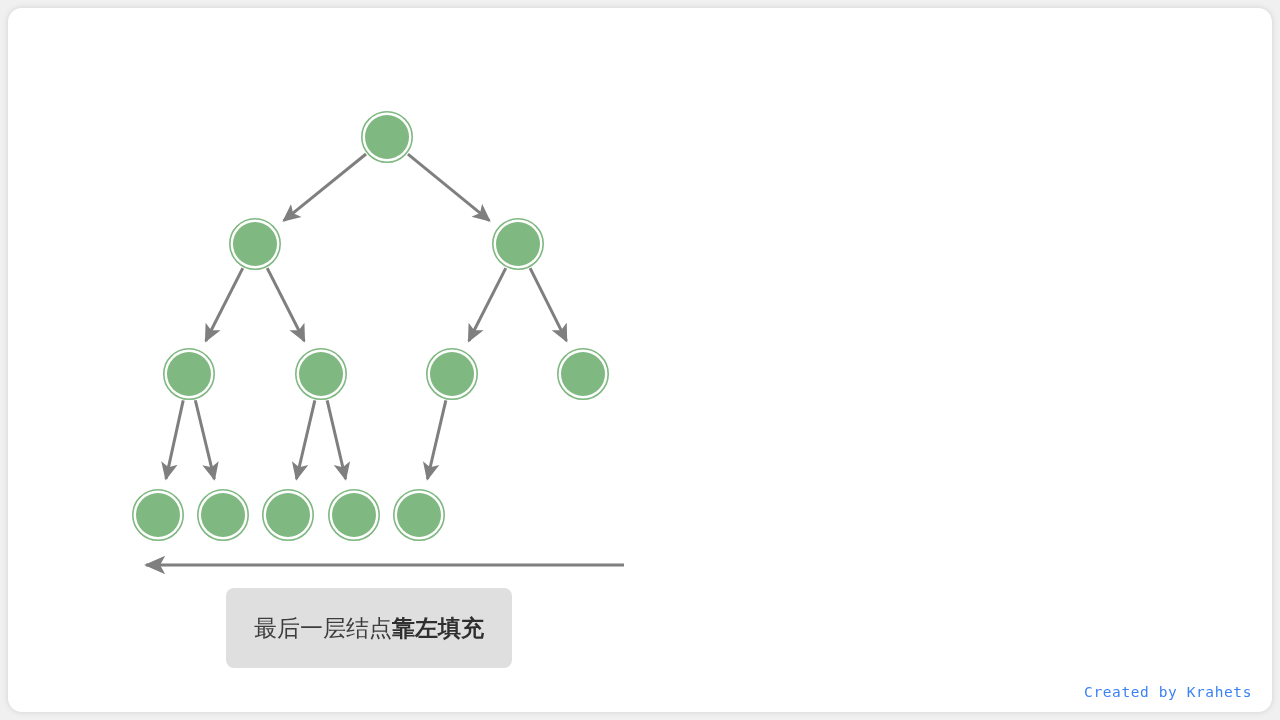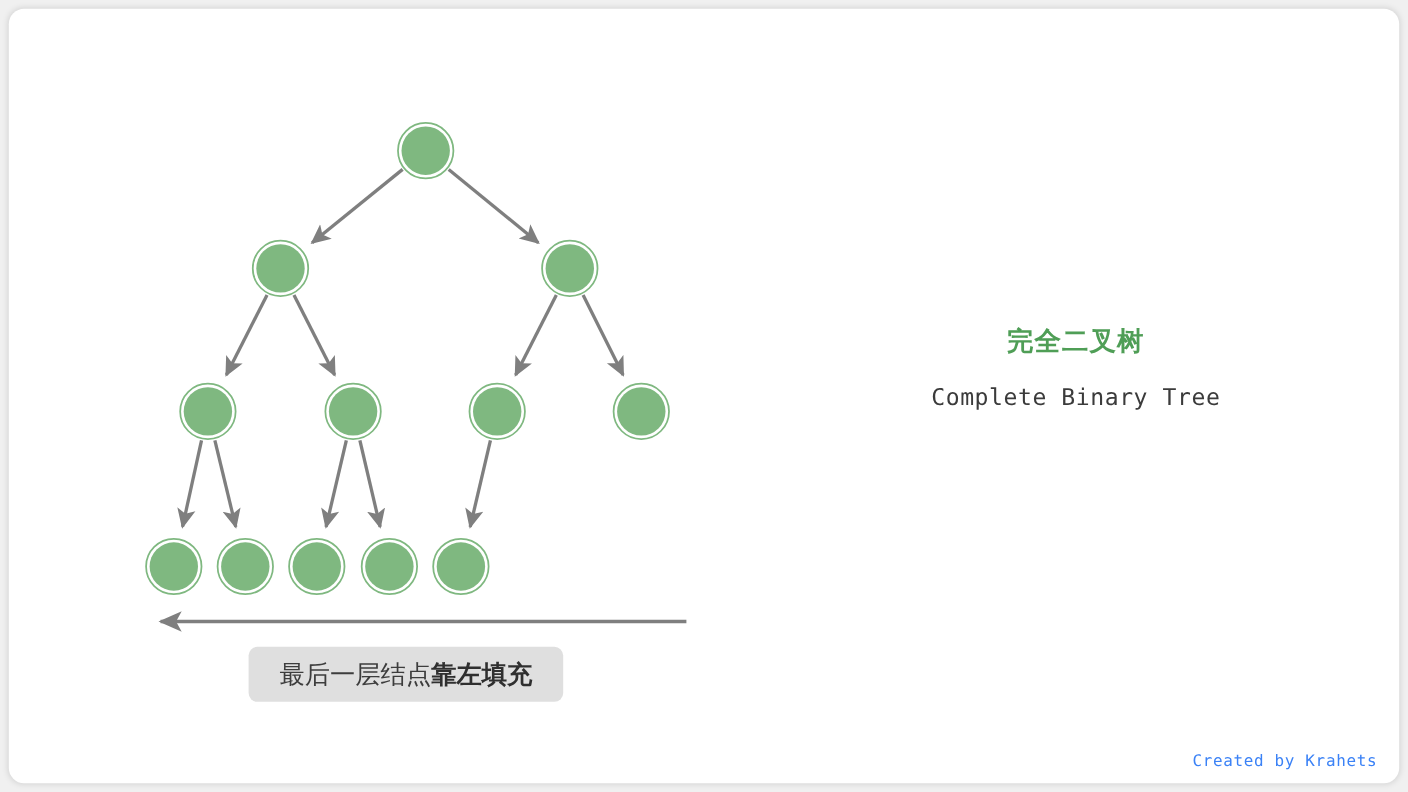--- a/index.html
+++ b/index.html
@@ -59,21 +59,21 @@
     letter-spacing: 0.5px;
     line-height: 32px;
     margin-top: 17px;
   }
   .caption-box {
     position: absolute;
     left: 218px;
     top: 580px;
     background: #dfdfdf;
     border-radius: 8px;
-    padding: 11px 28px;
+    padding: 26px 28px;
     font-family: "Liberation Sans", "DejaVu Sans", sans-serif;
     font-size: 23px;
     color: #3d3d3d;
     line-height: 28px;
     white-space: nowrap;
   }
   .caption-box .bold {
     font-weight: bold;
     color: #2f2f2f;
   }
@@ -165,24 +165,20 @@
             <circle cx="411" cy="507" r="25.2" fill="none" stroke="#7fb880" stroke-width="1.6"></circle>
             <circle cx="411" cy="507" r="22" fill="#7fb880"></circle>
           </g>
         </g>
 
       <g>
         <line id="ann-arrow" x1="616" y1="557" x2="138" y2="557" stroke="#7f7f7f" stroke-width="3.2" marker-end="url(#arrowhead-left)"></line>
       </g>
     </svg>
 
-    <div class="label-block">
-      <div class="title-cn">完全二叉树</div>
-      <div class="title-en">Complete Binary Tree</div>
-    </div>
 
     <div class="caption-box">
       <span>最后一层结点</span><span class="bold">靠左填充</span>
     </div>
 
     <div class="credit">Created by Krahets</div>
 
   </div>
 </div>
 

